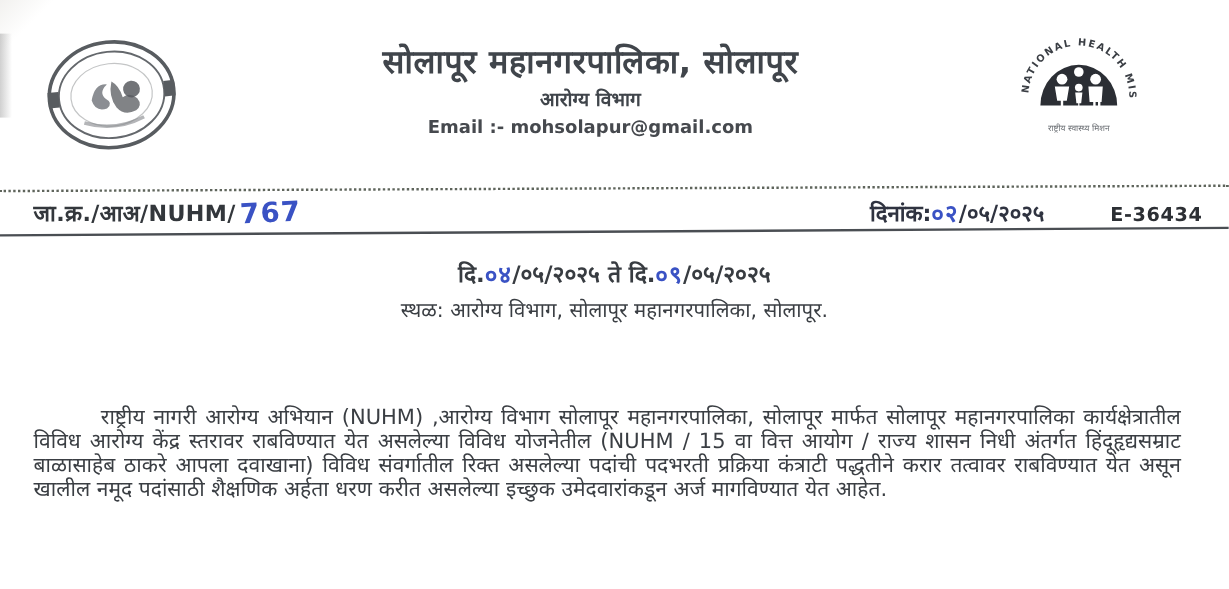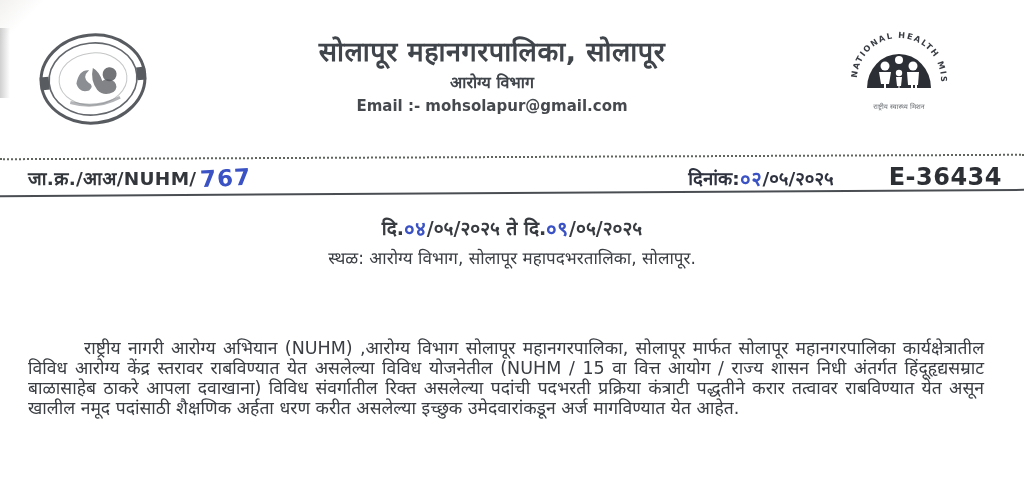--- a/index.html
+++ b/index.html
@@ -28,21 +28,21 @@
 
   
   .dotted-rule { position:absolute; left:0; right:0; top:156px; border-top:2.5px dotted #5f655c; transform:rotate(-.25deg); }
   .solid-rule  { position:absolute; left:0; right:0; top:192px; border-top:2px solid #4a4e53; transform:rotate(-.35deg); }
 
   
   .ref-row { position:absolute; left:28px; right:22px; top:163px; display:flex; align-items:baseline; }
   .ref-left { font-size:18.5px; font-weight:bold; color:#33373c; letter-spacing:.3px; }
   .ref-spacer { flex:1; }
   .date-group { font-size:18.5px; font-weight:bold; color:#2f3340; margin-right:55px; }
-  .doc-code { font-size:24px; font-weight:bold; color:#2c2f34; letter-spacing:.5px; }
+  .doc-code { font-size:16px; font-weight:bold; color:#2c2f34; letter-spacing:.5px; }
 
   .hw { color:#3a52c4; display:inline-block; transform:rotate(-3deg) translateY(1px);
         font-weight:bold; letter-spacing:1px; }
   .hw-ref  { font-size:23px; margin-left:4px; }
   .hw-date { font-size:20px; }
 
   
   .notice { position:absolute; left:0; right:0; top:205px; text-align:center; }
   .notice-title { font-size:21px; font-weight:bold; color:#2f3338; letter-spacing:.3px; }
   .notice-dates { font-size:19px; font-weight:bold; color:#383c41; margin-top:9px; }
@@ -108,17 +108,17 @@
     <span class="date-group">
       <span>दिनांक:</span><span class="hw hw-date">०२</span><span>/०५/२०२५</span>
     </span>
     <span class="doc-code">E-36434</span>
   </div>
 
   <div class="notice">
     <div class="notice-dates">
       <span>दि.</span><span class="hw hw-date">०४</span><span>/०५/२०२५ ते दि.</span><span class="hw hw-date">०९</span><span>/०५/२०२५</span>
     </div>
-    <div class="notice-venue">स्थळ: आरोग्य विभाग, सोलापूर महापदभरतालिका, सोलापूर.</div>
+    <div class="notice-venue">स्थळ: आरोग्य विभाग, सोलापूर महानगरपालिका, सोलापूर.</div>
   </div>
 
   <div class="body-para">राष्ट्रीय नागरी आरोग्य अभियान (NUHM) ,आरोग्य विभाग सोलापूर महानगरपालिका, सोलापूर मार्फत सोलापूर महानगरपालिका कार्यक्षेत्रातील विविध आरोग्य केंद्र स्तरावर राबविण्यात येत असलेल्या विविध योजनेतील (NUHM / 15 वा वित्त आयोग / राज्य शासन निधी अंतर्गत हिंदूहृद्यसम्राट बाळासाहेब ठाकरे आपला दवाखाना) विविध संवर्गातील रिक्त असलेल्या पदांची पदभरती प्रक्रिया  कंत्राटी पद्धतीने करार तत्वावर राबविण्यात येत असून खालील नमूद पदांसाठी शैक्षणिक अर्हता धरण करीत असलेल्या इच्छुक उमेदवारांकडून अर्ज मागविण्यात येत आहेत.</div>
 </div>
 
 </body></html>

